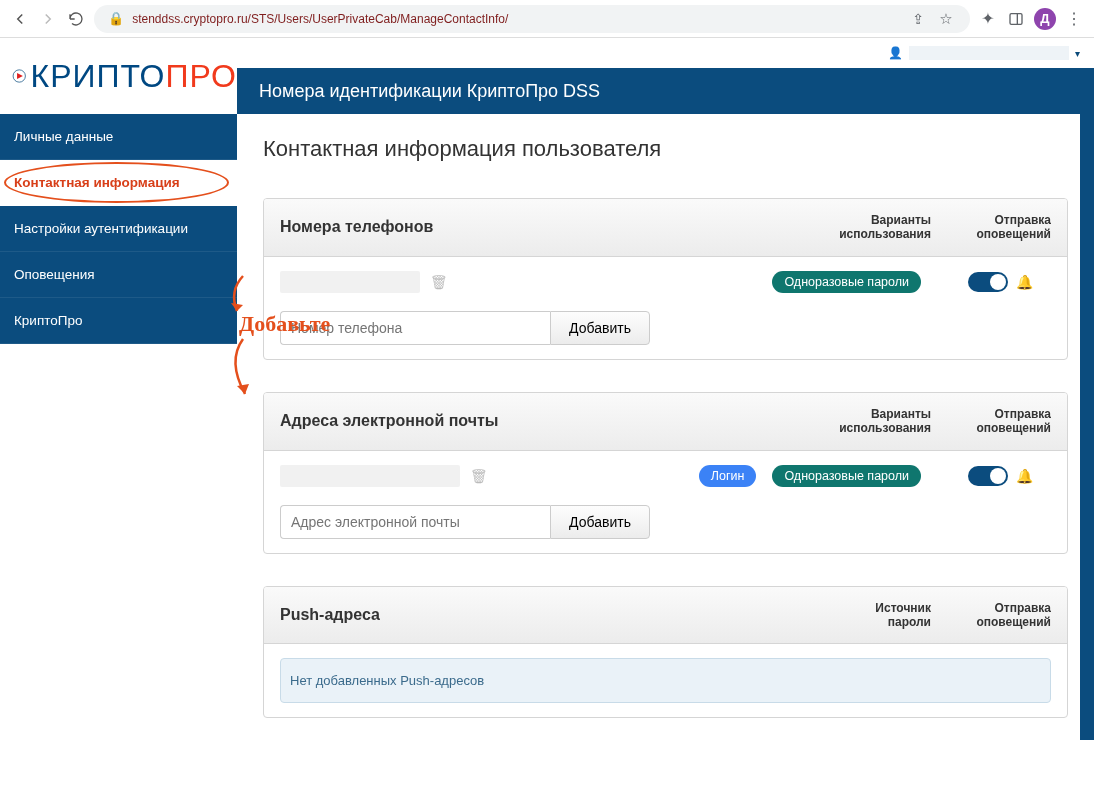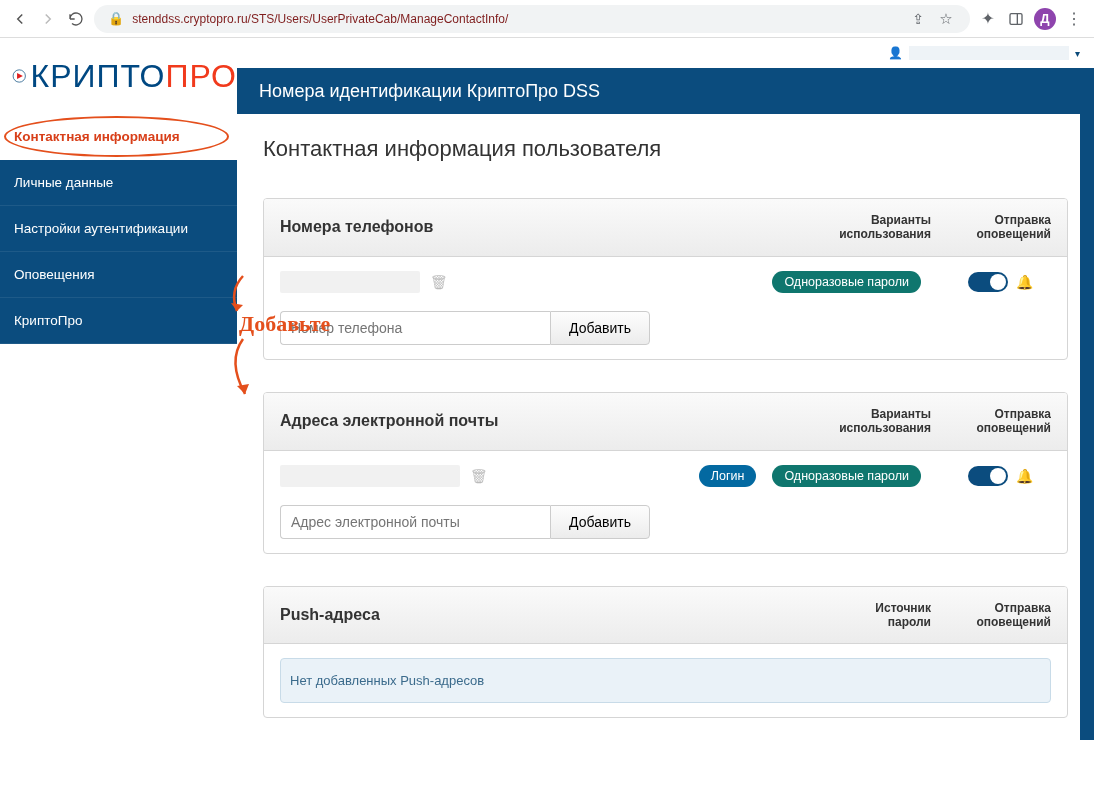--- a/index.html
+++ b/index.html
@@ -44,21 +44,21 @@
   .panel-head .colhead { font-size:12px; font-weight:bold; color:#333; text-align:right; line-height:1.2; }
   .colhead.c1 { width:140px; }
   .colhead.c2 { width:100px; margin-left:20px; }
   .panel-body { padding:14px 16px; }
   .row { display:flex; align-items:center; gap:10px; margin-bottom:18px; }
   .row .blurval { width:140px; height:22px; background:#f1f1f1; border-radius:2px; }
   .row .blurval.wide { width:180px; }
   .trash { color:#bbb; font-size:14px; cursor:pointer; }
   .row .spacer { flex:1; }
   .pill { display:inline-block; background:#0f766e; color:#fff; font-size:12.5px; padding:4px 12px; border-radius:12px; margin-left:6px; }
-  .pill.green { background:#0369a1; }
+  .pill.green { background:#3b82f6; }
   .toggle-cell { width:100px; margin-left:20px; display:flex; align-items:center; justify-content:center; gap:8px; }
   .toggle { width:40px; height:20px; background:#0b4c7e; border-radius:10px; position:relative; cursor:pointer; }
   .toggle::after { content:""; position:absolute; right:2px; top:2px; width:16px; height:16px; background:#fff; border-radius:50%; }
   .bell { color:#0b4c7e; font-size:14px; }
   .addrow { display:flex; }
   .addrow input { width:270px; border:1px solid #ccc; border-right:none; border-radius:4px 0 0 4px; padding:8px 10px; font-size:14px; color:#333; }
   .addrow button { width:100px; border:1px solid #ccc; background:linear-gradient(#fdfdfd,#ececec); border-radius:0 4px 4px 0; font-size:14px; cursor:pointer; }
   .info-row { background:#eaf2f8; border:1px solid #c8dbe8; color:#3b6b8c; padding:14px 9px; border-radius:4px; font-size:13px; }
   
   .anno-wrap { position:absolute; left:-14px; top:152px; pointer-events:none; }
@@ -103,25 +103,25 @@
 <div class="page">
   <div class="leftcol">
     <div class="logo-wrap">
       <svg class="logo-svg" viewBox="0 0 40 40">
         <circle cx="20" cy="20" r="17" fill="none" stroke="#0b4c7e" stroke-width="2"></circle>
         <polygon points="14,12 30,20 14,28" fill="#e01f1f"></polygon>
       </svg>
       <span class="logo-text"><span>КРИПТО</span><span class="red">ПРО</span></span>
     </div>
     <div class="sidebar">
+      <div class="item">Личные данные</div>
       <div class="item active">
         <span>Контактная информация</span>
         <span class="active-oval"></span>
       </div>
-      <div class="item">Личные данные</div>
       <div class="item">Настройки аутентификации</div>
       <div class="item">Оповещения</div>
       <div class="item">КриптоПро</div>
     </div>
   </div>
 
   <div class="maincol">
     <div class="userstrip">
       <span class="usericon">👤</span>
       <span class="userblank"></span>

